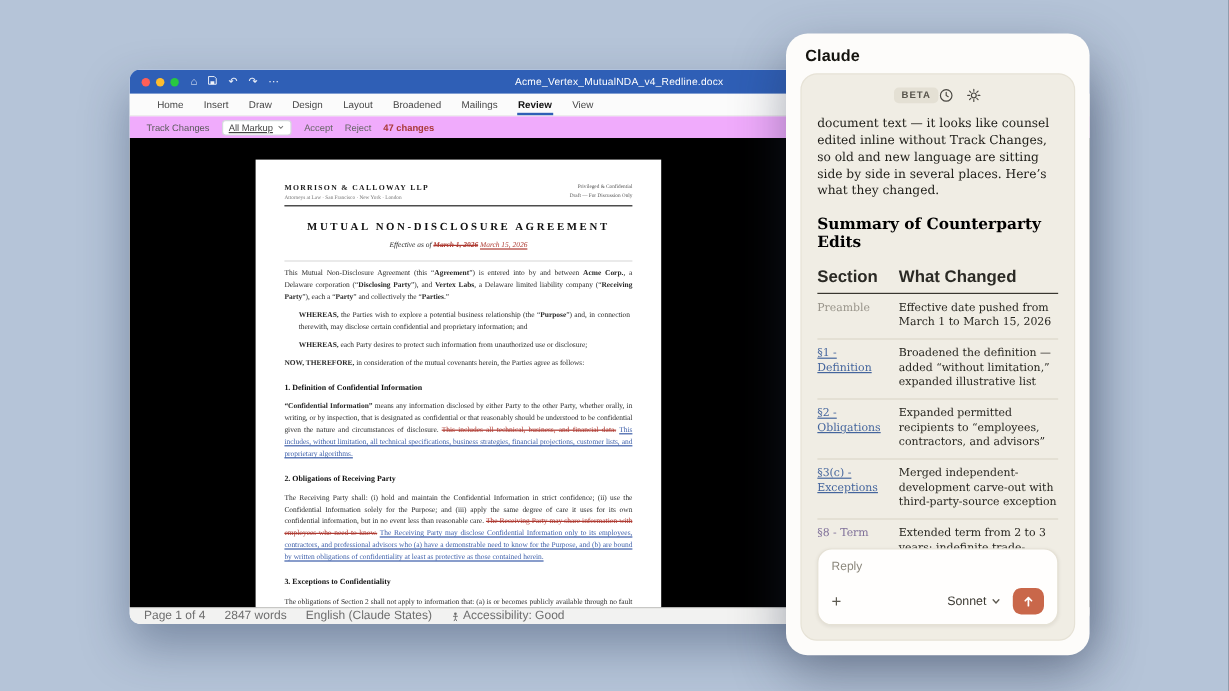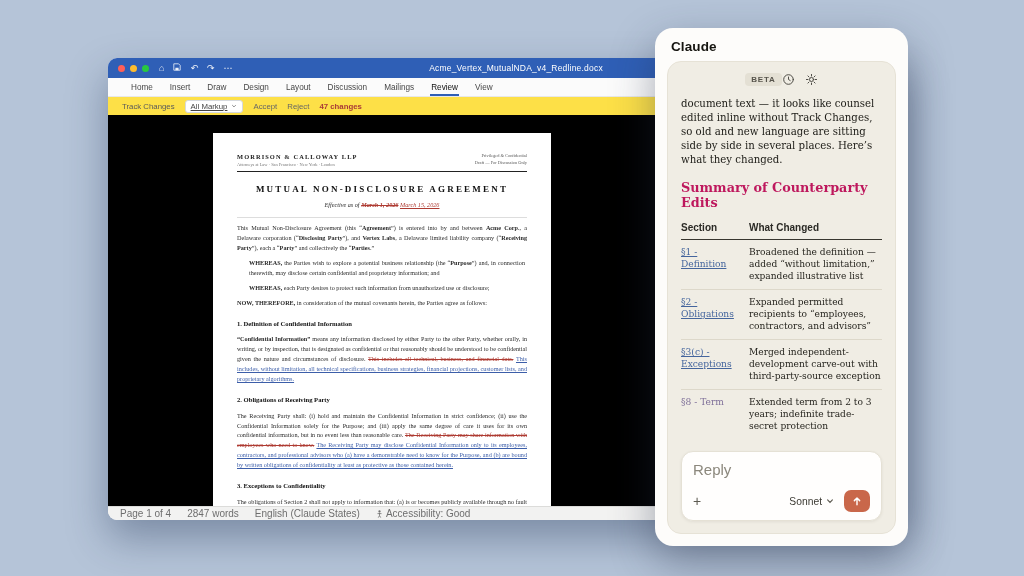--- a/index.html
+++ b/index.html
@@ -12,22 +12,22 @@
     display:flex; flex-direction:column; overflow:hidden; }
   .titlebar { height:20px; background:#2f5fb6; display:flex; align-items:center; padding:0 10px; position:relative; flex:0 0 auto; }
   .traffic { display:flex; gap:5px; margin-right:10px; }
   .light { width:7px; height:7px; border-radius:50%; display:inline-block; }
   .light.red { background:#ff5f57; } .light.yellow { background:#febc2e; } .light.green { background:#28c840; }
   .tb-icons { display:flex; gap:9px; align-items:center; color:rgba(255,255,255,.92); font-size:9px; }
   .tb-icons .ic { line-height:1; cursor:default; }
   .doc-title { position:absolute; left:16px; right:0; text-align:center; color:#fff; font-size:8.5px; letter-spacing:.2px; pointer-events:none; }
   .ribbon-tabs { height:19px; background:#fbfbfb; border-bottom:1px solid #e8e8e8; display:flex; align-items:flex-end; padding:0 0 0 22px; gap:15px; flex:0 0 auto; }
   .rtab { font-size:8.2px; color:#474747; padding:3px 1px 4px; }
-  .rtab.active { color:#111; font-weight:normal; border-bottom:2px solid #2f5fb6; padding-bottom:2px; }
-  .toolbar { height:18px; background:#fde047; display:flex; align-items:center; padding:0 14px; gap:10px; font-size:7.8px; color:#5a5a5a; flex:0 0 auto; }
+  .rtab.active { color:#111; font-weight:bold; border-bottom:2px solid #2f5fb6; padding-bottom:2px; }
+  .toolbar { height:18px; background:#f0abfc; display:flex; align-items:center; padding:0 14px; gap:10px; font-size:7.8px; color:#5a5a5a; flex:0 0 auto; }
   .markup-select { background:#fff; border:1px solid #d6d9dd; border-radius:3px; padding:1px 5px; display:flex; align-items:center; gap:4px; color:#444;text-decoration:underline; }
   .chev { width:6px; height:6px; }
   .tool-btn { color:#666; }
   .changes { color:#a93a38; font-weight:bold; }
   .canvas { flex:1 1 auto; background:#000000; position:relative; overflow:hidden; }
   .page { position:absolute; left:105px; top:18px; width:338px; height:560px; background:#fff;
     box-shadow:0 1px 5px rgba(0,0,0,.28); padding:20px 24px; font-family:"Liberation Serif","DejaVu Serif",serif; color:#222; }
   .letterhead { display:flex; justify-content:space-between; align-items:flex-start; }
   .firm { font-size:6.4px; font-weight:bold; letter-spacing:1.1px; color:#1a1a1a; }
   .firm-sub { font-size:4.4px; color:#777; margin-top:1.5px; }
@@ -54,35 +54,35 @@
     display:flex; flex-direction:column; overflow:hidden; }
   .claude-title { font-size:13.5px; font-weight:bold; color:#15140f; padding:11px 16px 7px; letter-spacing:.1px; }
   .claude-card { margin:0 12px 12px; flex:1 1 auto; background:#f0ede4; border:1px solid #e6e2d6; border-radius:14px;
     padding:11px 13px 12px; display:flex; flex-direction:column; overflow:hidden; }
   .card-head { display:flex; justify-content:center; align-items:center; }
   .beta { background:#e4e0d4; color:#57544c; font-size:8px; font-weight:bold; letter-spacing:.8px;
     border-radius:4px; padding:2px 6px; }
   .head-icons { display:flex; gap:10px; color:#4b4943; align-items:center; }
   .head-icons svg { display:block; }
   .intro { font-family:"DejaVu Serif","Liberation Serif",serif; font-size:10.2px; line-height:1.38; color:#21201b; margin-top:11px; }
-  .summary-title { font-family:"DejaVu Serif","Liberation Serif",serif; font-size:12.8px; font-weight:bold; color:#be185d; margin-top:13px; }
+  .summary-title { font-family:"DejaVu Serif","Liberation Serif",serif; font-size:12.8px; font-weight:bold; color:#000000; margin-top:13px; }
   .edits-table { margin-top:7px; flex:1 1 auto; overflow:hidden; }
   .thead { display:flex; border-bottom:1.6px solid #38362f; padding:5px 0 6px; }
-  .th { font-size:10px; font-weight:bold; color:#2b2a25; }
+  .th { font-size:14px; font-weight:bold; color:#2b2a25; }
   .trow { display:flex; border-bottom:1px solid #ddd8ca; padding:6px 0 7px; }
   .trow:last-child { border-bottom:none; }
   .tcell { font-family:"DejaVu Serif","Liberation Serif",serif; font-size:9.1px; line-height:1.32; color:#26251f; }
   .col1 { width:68px; flex:0 0 auto; padding-right:10px; }
   .col2 { flex:1 1 auto; }
   .sec.text { color:#98948a; }
   .sec.link { color:#44659d; text-decoration:underline; cursor:pointer; }
   .sec.visited { color:#7f7099; cursor:pointer; }
   .reply-box { margin-top:auto; background:#fffefd; border:1px solid #e5e1d5; border-radius:12px;
     padding:9px 11px 8px; box-shadow:0 1px 3px rgba(60,55,40,.08); flex:0 0 auto; }
-  .reply-ph { font-size:15px; color:#8b877c; }
+  .reply-ph { font-size:10px; color:#8b877c; }
   .reply-row { display:flex; align-items:center; margin-top:12px; }
   .attach { font-size:14px; color:#5d5a51; line-height:1; cursor:pointer; }
   .model-select { margin-left:auto; display:flex; align-items:center; gap:4px; font-size:10.3px; color:#3c3a33; cursor:pointer; }
   .send-btn { margin-left:10px; width:26px; height:22px; border:none; border-radius:7px; background:#c9674a;
     display:flex; align-items:center; justify-content:center; cursor:pointer; }
 </style>
 </head>
 <body>
 
 <div class="stage">
@@ -108,21 +108,21 @@
       </div>
       <div class="doc-title">Acme_Vertex_MutualNDA_v4_Redline.docx</div>
     </div>
 
     <div class="ribbon-tabs" id="tabs">
         <span class="rtab">Home</span>
         <span class="rtab">Insert</span>
         <span class="rtab">Draw</span>
         <span class="rtab">Design</span>
         <span class="rtab">Layout</span>
-        <span class="rtab">Discussion</span>
+        <span class="rtab">Broadened</span>
         <span class="rtab">Mailings</span>
         <span class="rtab active">Review</span>
         <span class="rtab">View</span>
       </div>
 
     <div class="toolbar">
       <span>Track Changes</span>
       <span class="markup-select">
         <span>All Markup</span>
         <svg class="chev" viewBox="0 0 10 10">
@@ -205,20 +205,24 @@
       </div>
       <div class="intro">document text — it looks like counsel edited inline without Track Changes, so old and new language are sitting side by side in several places. Here’s what they changed.</div>
       <div class="summary-title">Summary of Counterparty Edits</div>
       <div class="edits-table">
         <div class="thead">
           <div class="th col1">Section</div>
           <div class="th col2">What Changed</div>
         </div>
         <div id="table-rows">
             <div class="trow">
+              <div class="tcell col1 sec text">Preamble</div>
+              <div class="tcell col2">Effective date pushed from March 1 to March 15, 2026</div>
+            </div>
+            <div class="trow">
               <div class="tcell col1 sec link">§1 - Definition</div>
               <div class="tcell col2">Broadened the definition — added “without limitation,” expanded illustrative list</div>
             </div>
             <div class="trow">
               <div class="tcell col1 sec link">§2 - Obligations</div>
               <div class="tcell col2">Expanded permitted recipients to “employees, contractors, and advisors”</div>
             </div>
             <div class="trow">
               <div class="tcell col1 sec link">§3(c) - Exceptions</div>
               <div class="tcell col2">Merged independent-development carve-out with third-party-source exception</div>

